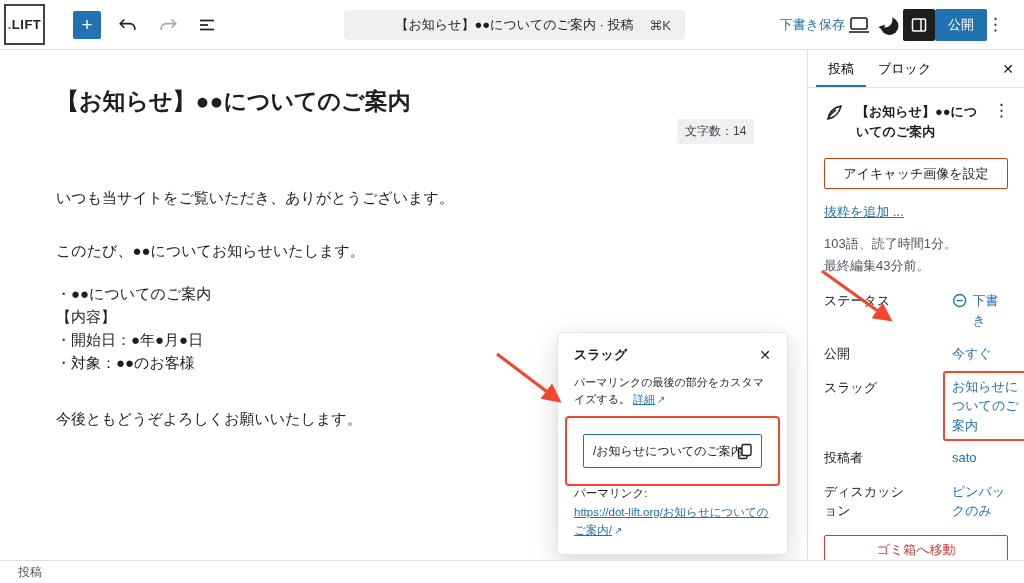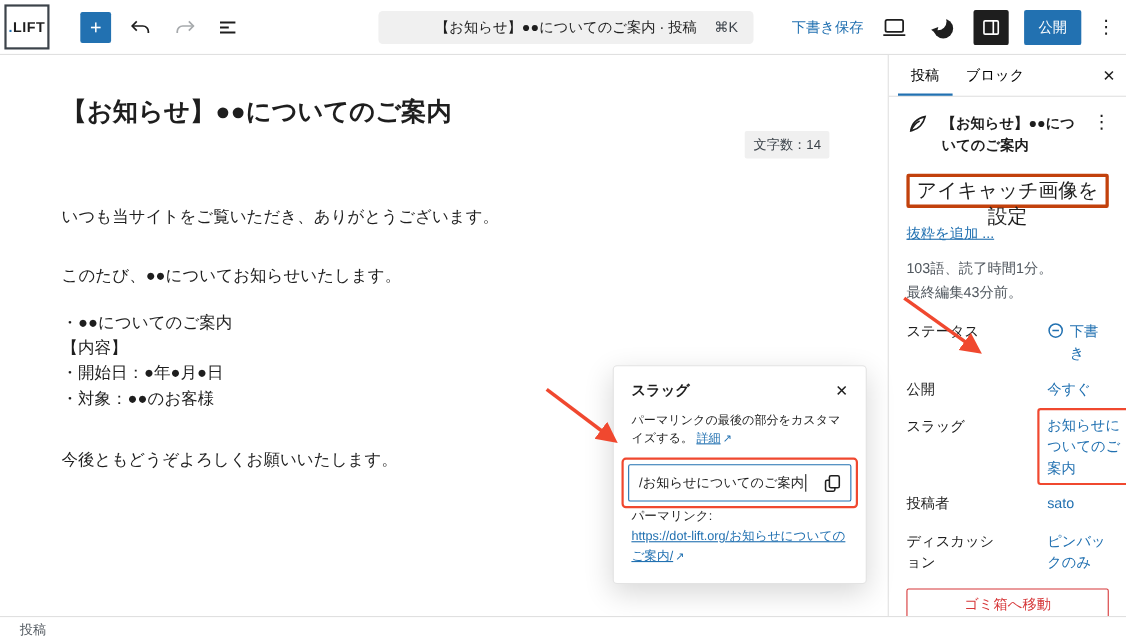--- a/index.html
+++ b/index.html
@@ -15,21 +15,21 @@
   .tb-left{display:flex;align-items:center;gap:14px;padding-left:4px;}
   .logo{width:41px;height:41px;border:2px solid #3c434a;display:flex;align-items:center;
     justify-content:center;font-size:13px;font-weight:bold;letter-spacing:.5px;background:#fff;}
   .logo .dot{color:#2271b1;}
   .btn-plus{width:28px;height:28px;margin-left:14px;background:#2271b1;color:#fff;border:none;
     border-radius:2px;font-size:18px;line-height:26px;cursor:pointer;}
   .icon-btn{background:none;border:none;cursor:pointer;display:flex;align-items:center;padding:2px;}
   .tb-center{position:absolute;left:344px;top:10px;width:341px;height:30px;background:#f0f0f0;
     border-radius:4px;display:flex;align-items:center;justify-content:center;font-size:13px;cursor:pointer;}
   .tb-center .shortcut{position:absolute;right:14px;color:#3c434a;}
-  .tb-right{margin-left:auto;display:flex;align-items:center;gap:14px;padding-right:10px;}
+  .tb-right{margin-left:auto;display:flex;align-items:center;padding-right:20px;}
   .save-draft{color:#2271b1;font-size:13px;background:none;border:none;cursor:pointer;}
   .toggle-settings{width:32px;height:32px;background:#1e1e1e;border:none;border-radius:2px;
     display:flex;align-items:center;justify-content:center;cursor:pointer;}
   .btn-publish{background:#2271b1;color:#fff;border:none;border-radius:2px;height:32px;
     padding:0 13px;font-size:13px;cursor:pointer;}
   .kebab{font-size:17px;color:#1e1e1e;background:none;border:none;cursor:pointer;line-height:1;}
   
   .canvas{position:absolute;top:50px;left:0;width:807px;bottom:0;background:#fff;}
   .post-title{position:absolute;left:56px;top:36px;font-size:23px;font-weight:bold;}
   .char-badge{position:absolute;left:677px;top:69px;background:#f0f0f0;color:#3c434a;
@@ -37,38 +37,38 @@
   .para{position:absolute;left:56px;font-size:15px;line-height:23px;}
   
   .popup{position:absolute;left:557px;top:332px;width:231px;background:#fff;border:1px solid #e3e3e3;
     border-radius:4px;box-shadow:0 8px 26px rgba(0,0,0,.16);z-index:20;padding:13px 16px 14px;}
   .popup-head{display:flex;align-items:center;justify-content:space-between;}
   .popup-title{font-size:13px;font-weight:bold;}
   .popup-close{background:none;border:none;font-size:14px;cursor:pointer;color:#1e1e1e;}
   .popup-desc{margin-top:10px;font-size:11px;line-height:1.55;color:#1e1e1e;}
   a.link{color:#2271b1;text-decoration:underline;cursor:pointer;}
   .ext{font-size:10px;color:#2271b1;text-decoration:none;display:inline-block;margin-left:2px;}
-  .red-input-wrap{border:2px solid #f0482f;border-radius:4px;padding:4px;margin:8px -9px 0;}
+  .red-input-wrap{border:2px solid #f0482f;border-radius:4px;padding:16px;margin:8px -9px 0;}
   .slug-input{position:relative;display:flex;align-items:center;height:34px;border:1.5px solid #2271b1;
     border-radius:2px;padding:0 30px 0 9px;font-size:12px;background:#fff;cursor:text;white-space:nowrap;overflow:hidden;}
   .caret{display:inline-block;width:1px;height:16px;background:#1e1e1e;margin-left:1px;}
   .copy-btn{position:absolute;right:6px;top:6px;background:none;border:none;cursor:pointer;padding:0;}
   .perma-label{font-size:11.5px;}
   .perma-link{font-size:11.5px;line-height:1.6;word-break:break-all;margin-top:2px;}
   
   .sidebar{position:absolute;top:50px;right:0;width:217px;bottom:0;background:#fff;
     border-left:1px solid #e0e0e0;overflow:hidden;z-index:10;}
   .tabs{height:38px;border-bottom:1px solid #e0e0e0;display:flex;align-items:stretch;padding-left:8px;}
   .tab{display:flex;align-items:center;padding:0 12px;font-size:13px;cursor:pointer;background:none;border:none;}
   .tab.active{box-shadow:inset 0 -2px 0 0 #2271b1;font-weight:normal;}
   .tabs .popup-close{margin-left:auto;margin-right:10px;}
   .post-card{display:flex;gap:10px;padding:14px 14px 10px 16px;align-items:flex-start;}
   .post-card .card-title{flex:1;font-size:13px;font-weight:bold;line-height:1.55;}
   .outline-btn{display:block;width:calc(100% - 32px);margin:6px 16px 0;height:31px;background:#fff;
-    border:3px solid #c2410c;border-radius:2px;font-size:18px;color:#1e1e1e;cursor:pointer;font-family:Liberation Serif, serif;}
+    border:1px solid #c2410c;border-radius:2px;font-size:13px;color:#1e1e1e;cursor:pointer;font-family:Liberation Serif, serif;}
   .excerpt{display:inline-block;margin:14px 16px 0;font-size:13px;}
   .meta{margin:12px 16px 0;font-size:13px;color:#50575e;line-height:1.65;}
   .rows{margin-top:15px;}
   .srow{display:flex;align-items:flex-start;padding:0 16px;margin-bottom:14px;font-size:13px;gap:36px;}
   .srow .lbl{width:92px;flex:none;line-height:1.5;}
   .srow .val{color:#2271b1;line-height:1.5;display:flex;align-items:flex-start;gap:5px;}
   .val-btn{background:none;border:none;color:#2271b1;font-size:13px;cursor:pointer;padding:0;text-align:left;line-height:1.5;}
   .ann-box{display:inline-block;border:2px solid #f0482f;border-radius:3px;padding:4px 7px;
     margin:-7px -9px;max-width:96px;}
   .ann-box .val-btn{width:78px;word-break:break-all;}

